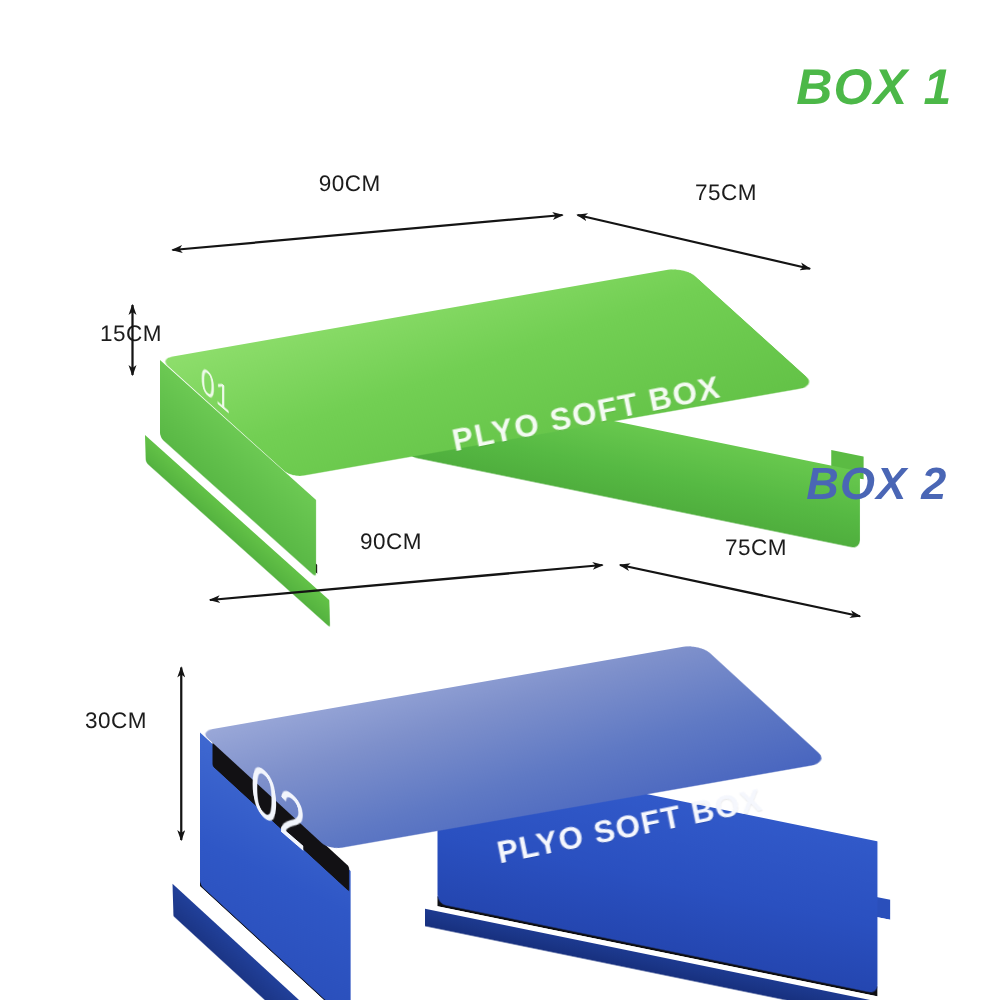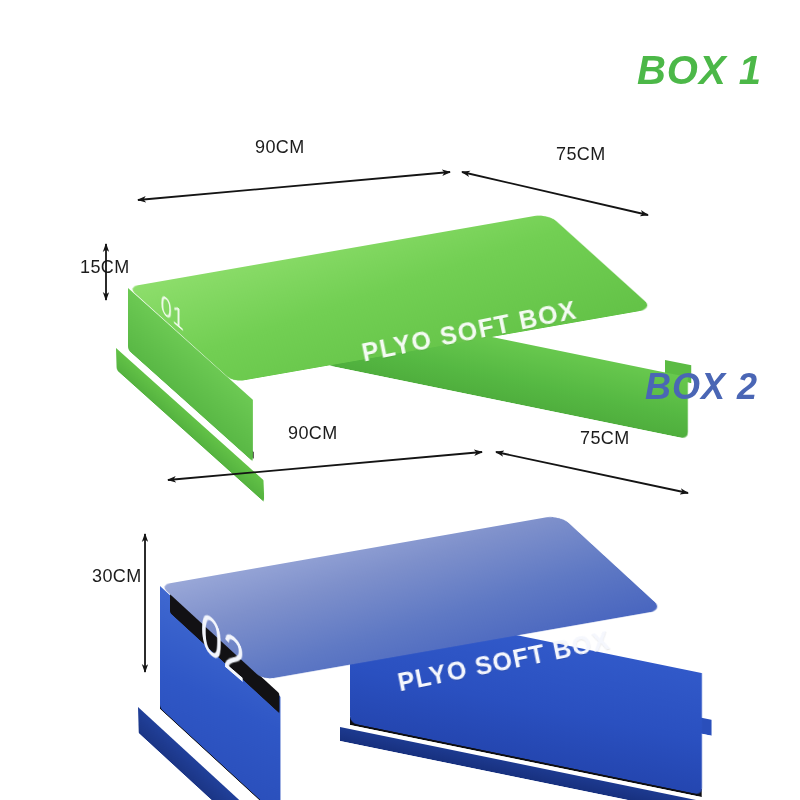--- a/index.html
+++ b/index.html
@@ -224,21 +224,21 @@
     <div class="face" id="green-front"></div>
     <div class="face" id="green-top"></div>
     <div class="face-text" id="green-num">01</div>
     <div class="face-text" id="green-front-text">PLYO SOFT BOX</div>
   </div>
 
   <div class="section-label" id="box2-label">BOX 2</div>
 
   <div class="dim-text" style="left:288px; top:423px;">90CM</div>
   <div class="dim-text" style="left:580px; top:428px;">75CM</div>
-  <div class="dim-text" style="left:92px; top:566px;">30CM</div>
+  <div class="dim-text" style="left:68px; top:566px;">30CM</div>
 
   <div class="box-scene" id="blue-scene">
     <div class="face" id="blue-base"></div>
     <div class="face" id="blue-base-front"></div>
     <div class="face" id="blue-right-tab"></div>
     <div class="face" id="blue-dark-strip"></div>
     <div class="face" id="blue-front-strip"></div>
     <div class="face" id="blue-left"></div>
     <div class="face" id="blue-handle"></div>
     <div class="face" id="blue-front"></div>

